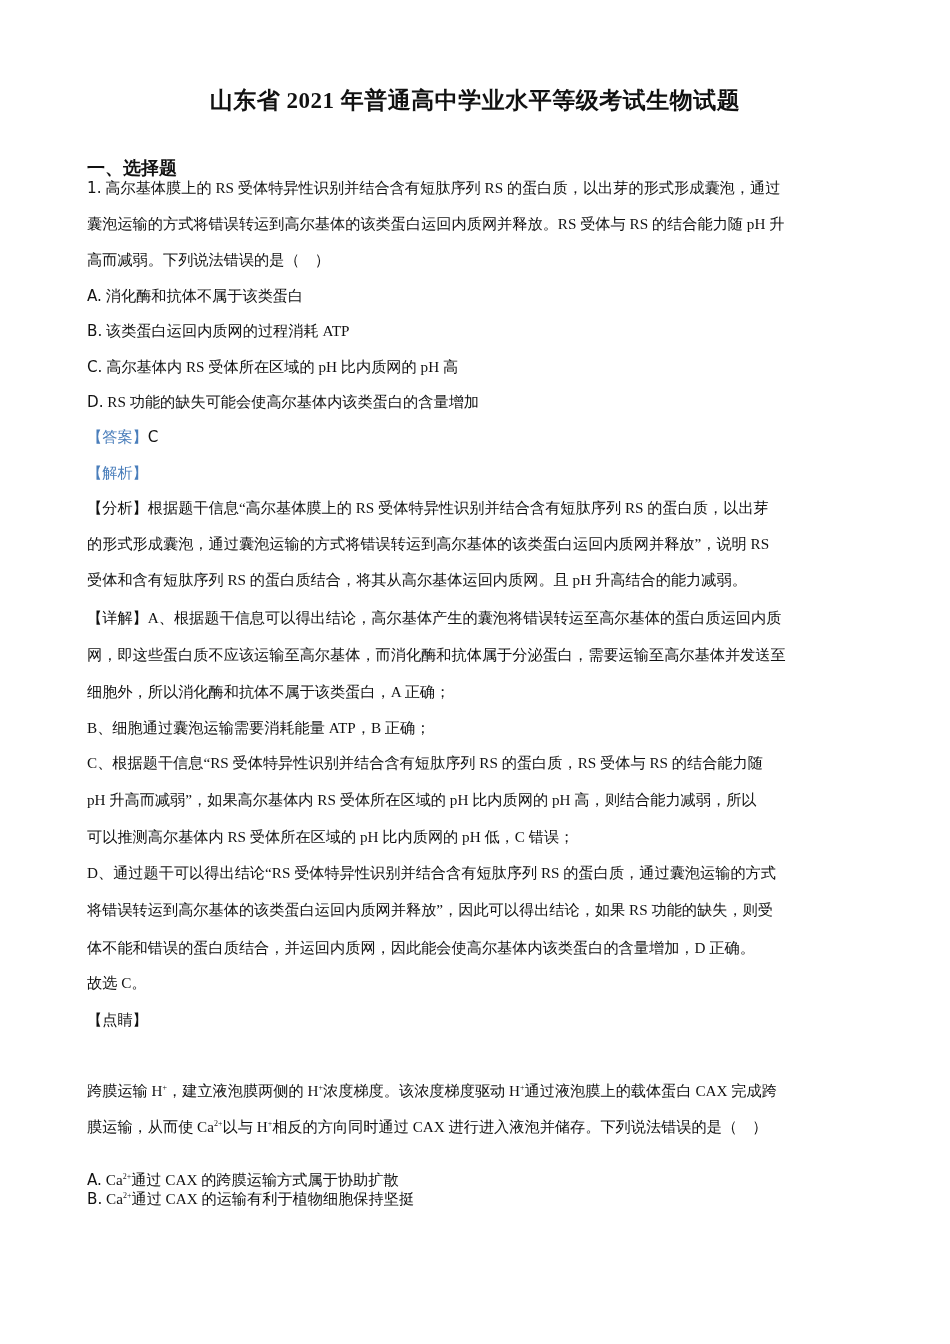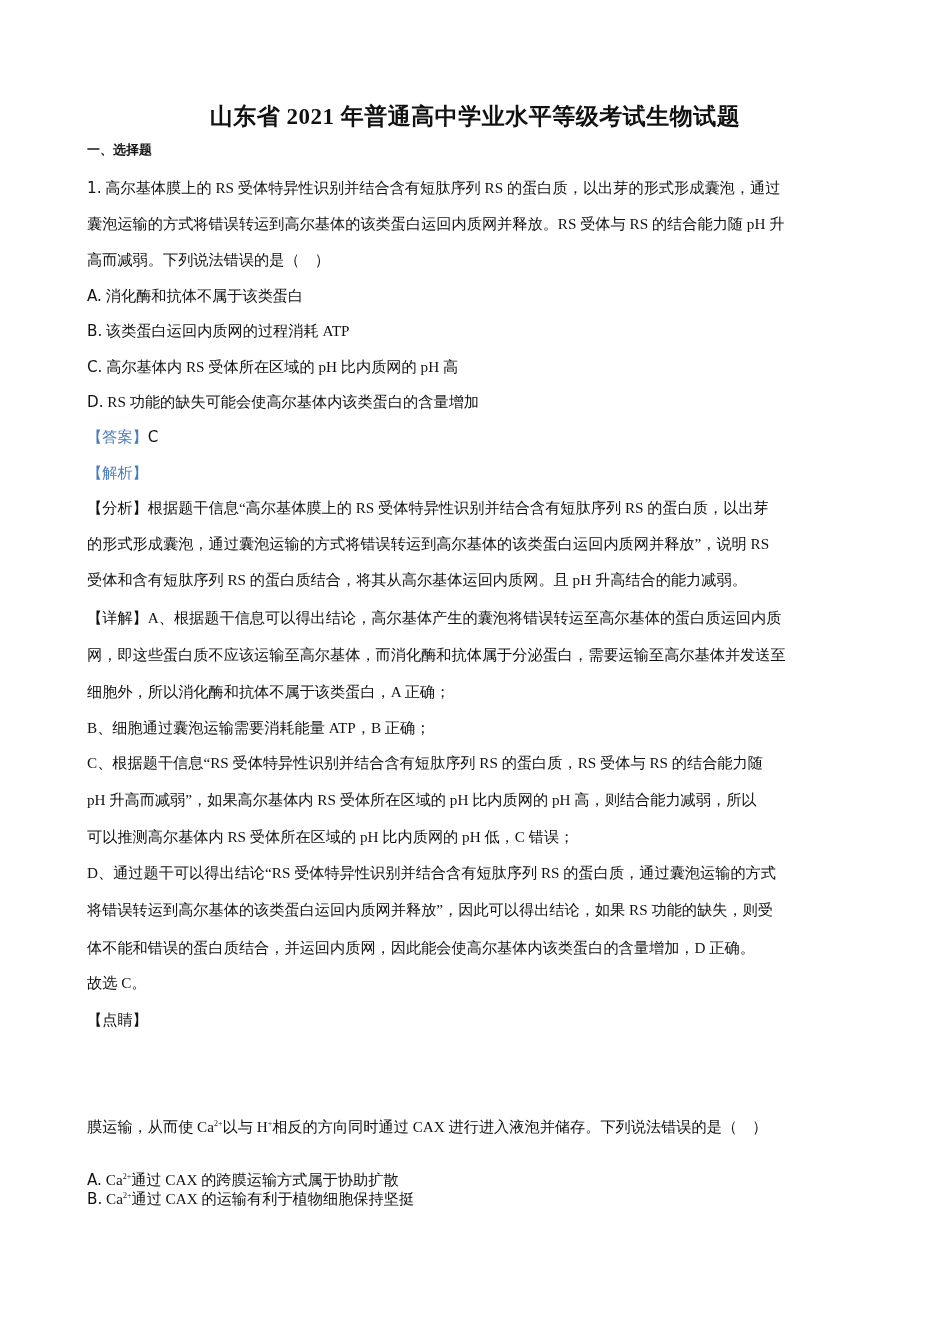--- a/index.html
+++ b/index.html
@@ -17,32 +17,32 @@
     }
     .page {
       position: absolute;
       left: 0; top: 0;
       width: 950px;
       height: 1344px;
     }
     .title {
       position: absolute;
       left: 0;
-      top: 101px;
+      top: 85px;
       width: 950px;
       text-align: center;
       font-size: 23px;
       font-weight: bold;
       letter-spacing: 0.5px;
     }
     .section-heading {
       position: absolute;
       left: 87px;
-      top: 141px;
-      font-size: 13px;
+      top: 156px;
+      font-size: 18px;
       font-weight: bold;
     }
     .line {
       position: absolute;
       left: 87px;
       font-size: 15.2px;
       white-space: nowrap;
       line-height: 20px;
     }
     .sans {
@@ -99,19 +99,20 @@
   <div class="line" style="top:753px;">C、根据题干信息“RS 受体特异性识别并结合含有短肽序列 RS 的蛋白质，RS 受体与 RS 的结合能力随</div>
   <div class="line" style="top:790px;">pH 升高而减弱”，如果高尔基体内 RS 受体所在区域的 pH 比内质网的 pH 高，则结合能力减弱，所以</div>
   <div class="line" style="top:827px;">可以推测高尔基体内 RS 受体所在区域的 pH 比内质网的 pH 低，C 错误；</div>
   <div class="line" style="top:863px;">D、通过题干可以得出结论“RS 受体特异性识别并结合含有短肽序列 RS 的蛋白质，通过囊泡运输的方式</div>
   <div class="line" style="top:900px;">将错误转运到高尔基体的该类蛋白运回内质网并释放”，因此可以得出结论，如果 RS 功能的缺失，则受</div>
   <div class="line" style="top:938px;">体不能和错误的蛋白质结合，并运回内质网，因此能会使高尔基体内该类蛋白的含量增加，D 正确。</div>
   <div class="line" style="top:973px;">故选 C。</div>
 
   <div class="line" style="top:1010px;">【点睛】</div>
 
+  <div class="line" style="top:1081px;"><span>跨膜运输 H</span><sup>+</sup><span>，建立液泡膜两侧的 H</span><sup>+</sup><span>浓度梯度。该浓度梯度驱动 H</span><sup>+</sup><span>通过液泡膜上的载体蛋白 CAX 完成跨</span></div>
   <div class="line" style="top:1117px;"><span>膜运输，从而使 Ca</span><sup>2+</sup><span>以与 H</span><sup>+</sup><span>相反的方向同时通过 CAX 进行进入液泡并储存。下列说法错误的是（　）</span></div>
   <div class="line" style="top:1136px;margin-top:34px;"><span class="sans">A.</span><span> Ca</span><sup>2+</sup><span>通过 CAX 的跨膜运输方式属于协助扩散</span></div>
   <div class="line" style="top:1189px;"><span class="sans">B.</span><span> Ca</span><sup>2+</sup><span>通过 CAX 的运输有利于植物细胞保持坚挺</span></div>
 
   <div class="footer">第 1 页 | 共 22 页</div>
 
 </div>
 
 </body></html>

